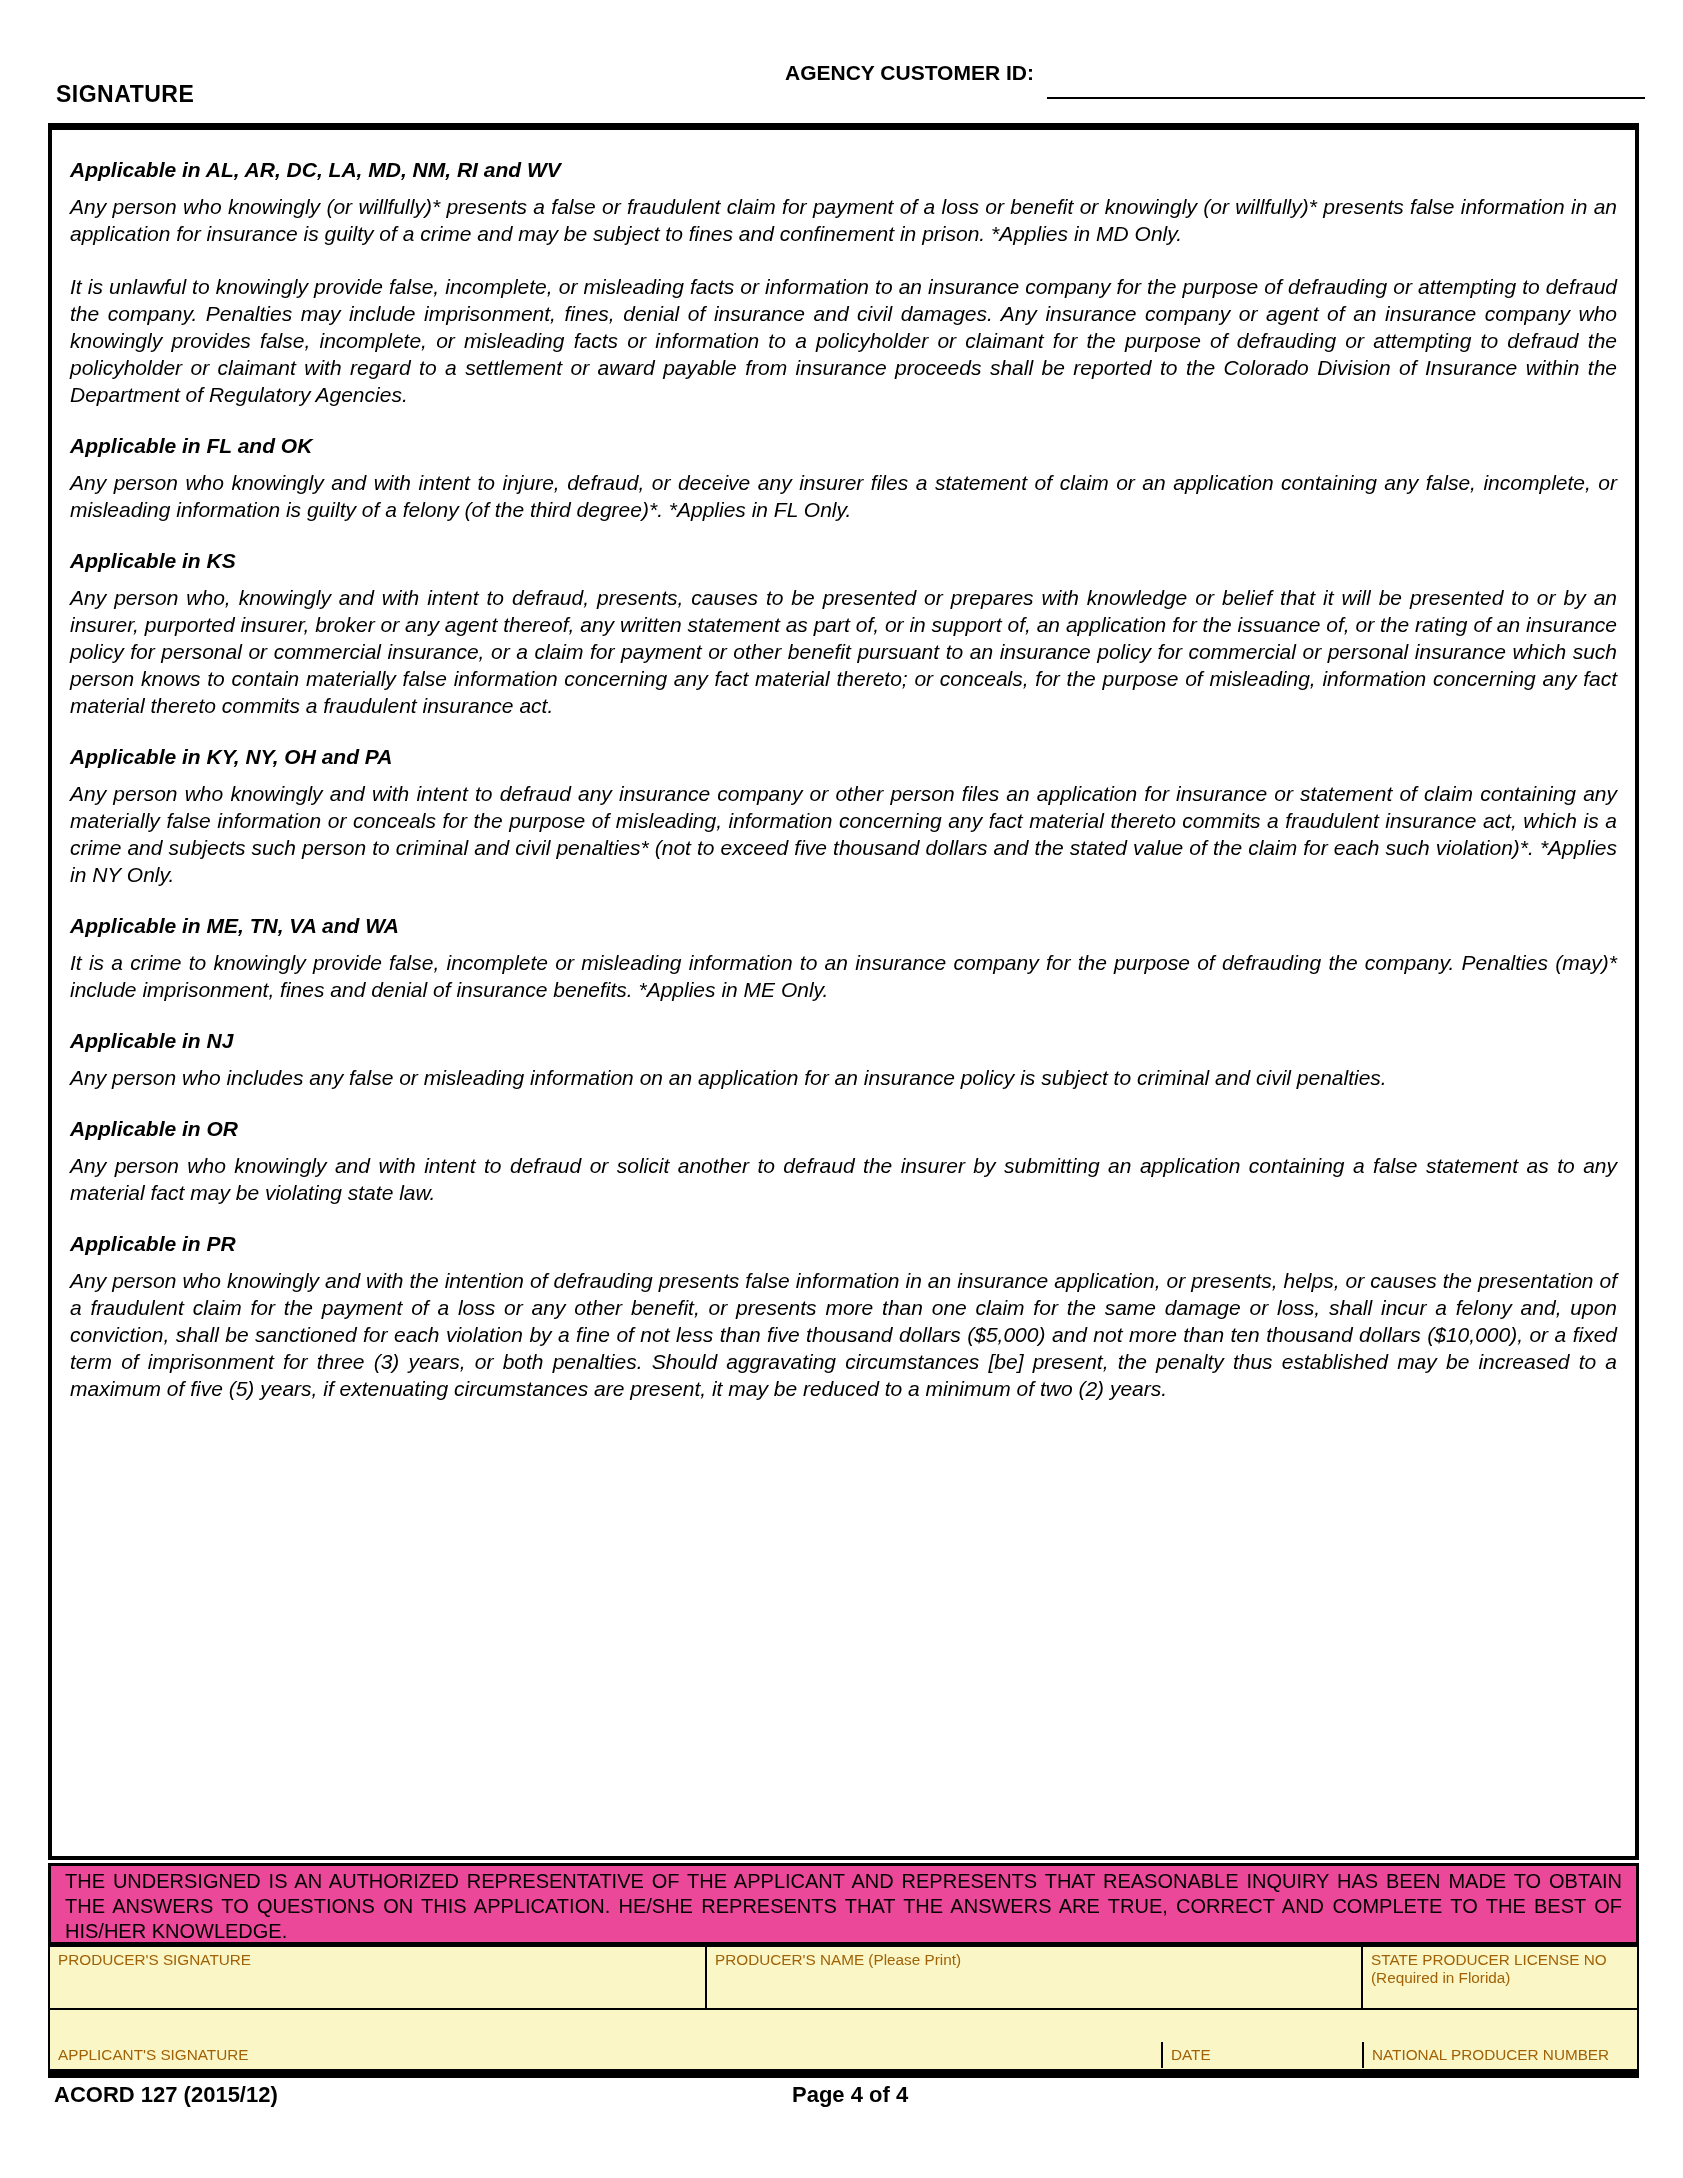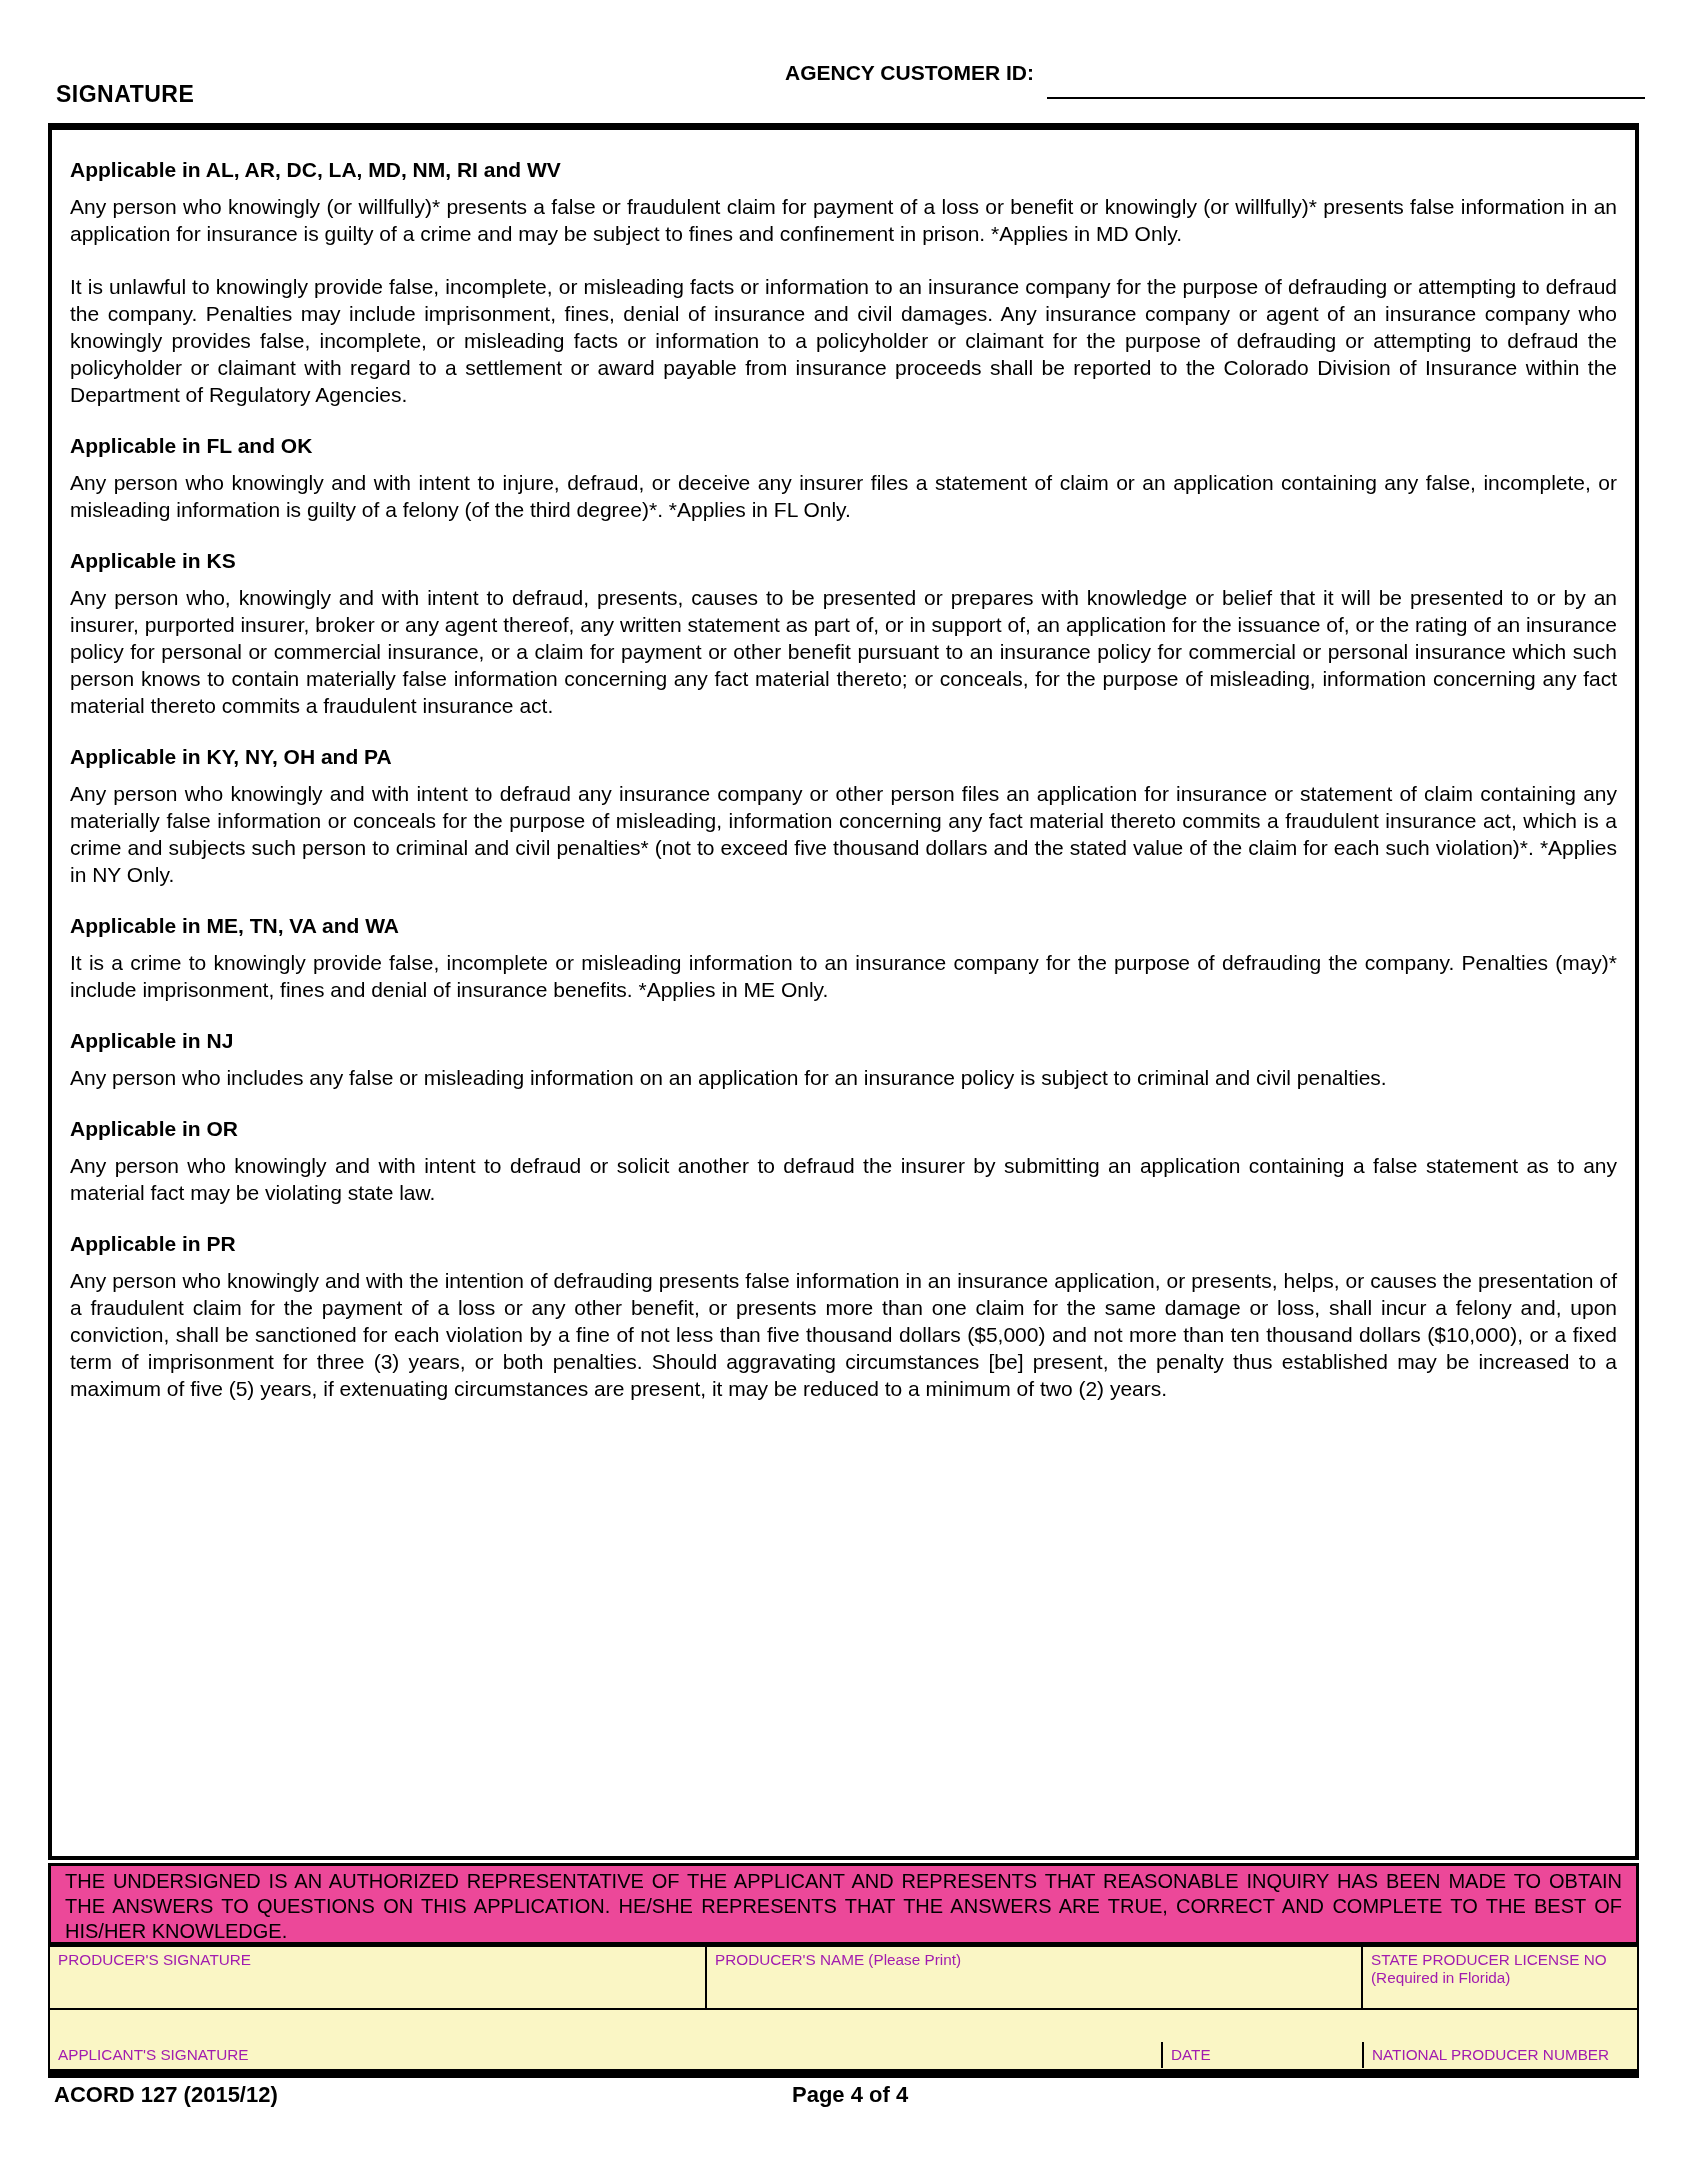--- a/index.html
+++ b/index.html
@@ -26,20 +26,21 @@
     width: 598px; height: 2px; background: #000;
   }
 
   
   .fraud-box {
     position: absolute; left: 48px; top: 123px;
     width: 1591px; height: 1737px;
     border: 4px solid #000; border-top-width: 7px;
     background: #fff;
     padding: 28px 18px 0 18px;
+    font-style: italic;
   }
   .fraud-section { margin-top: 26px; }
   .fraud-section:first-child { margin-top: 0; }
   .fraud-heading {
     font-size: 21px; font-weight: bold; margin-bottom: 11px;
   }
   .fraud-body {
     font-size: 21px; line-height: 27px;
     text-align: justify;
   }
@@ -68,21 +69,21 @@
     background: #FAF6C5;
     padding: 4px 8px;
     border-left: 2px solid #000;
     overflow: hidden;
   }
   .sig-cell:first-child { border-left: none; }
   .sig-cell .cell-label,
   .sig-cell .cell-sublabel {
     display: block;
     font-size: 15.3px; line-height: 18px;
-    color: #a21caf;
+    color: #a16207;
   }
   .c-r1-1 { width: 655px; }
   .c-r1-2 { width: 656px; }
   .c-r1-3 { flex: 1; }
   .c-r2-1 { width: 1111px; }
   .c-r2-2 { width: 201px; }
   .c-r2-3 { flex: 1; }
 
   .bottom-bar {
     position: absolute; left: 48px; top: 2071px;

